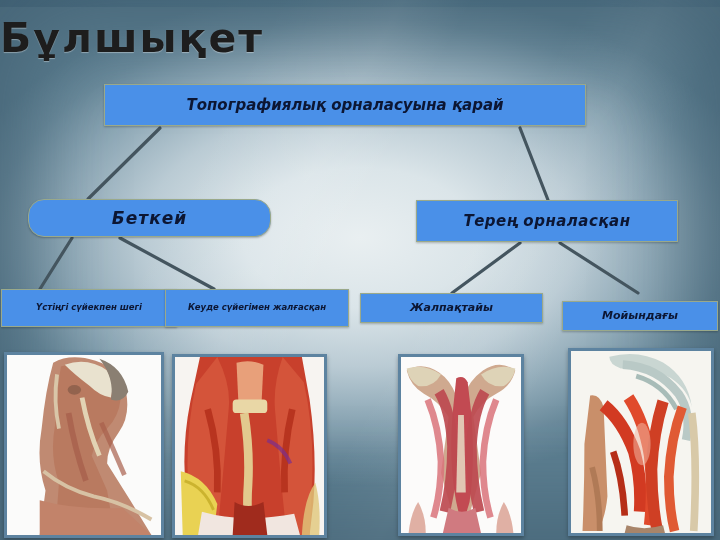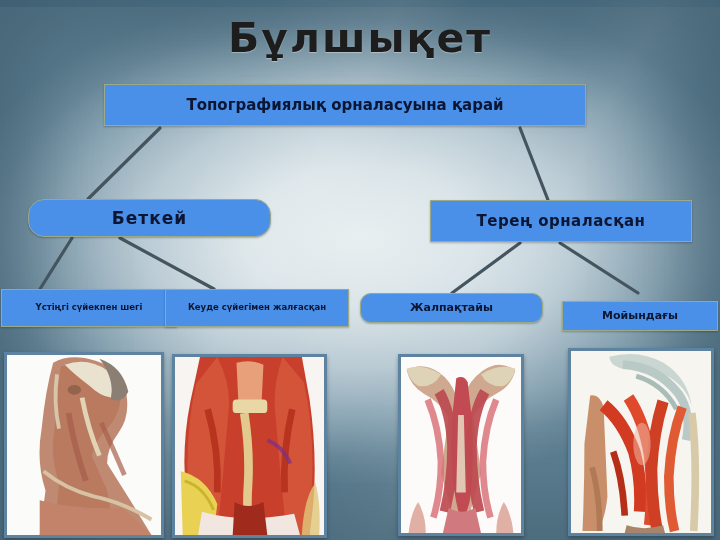--- a/index.html
+++ b/index.html
@@ -16,44 +16,45 @@
   }
   
   .sheen{position:absolute;inset:0;pointer-events:none;
     background:linear-gradient(118deg, rgba(255,255,255,0) 28%, rgba(255,255,255,.10) 40%, rgba(255,255,255,0) 47%,
                rgba(255,255,255,0) 58%, rgba(255,255,255,.07) 66%, rgba(255,255,255,0) 74%);}
   .vig{position:absolute;inset:0;pointer-events:none;
     box-shadow:inset 0 0 90px 26px rgba(52,82,100,.55);}
   .topband{position:absolute;left:0;top:0;width:720px;height:7px;background:linear-gradient(90deg,#3f6278,#51788c 40%,#476c82);opacity:.55;}
 
   #title{
-    position:absolute;left:0;top:14px;width:720px;text-align:center;
+    position:absolute;left:0;top:14px;width:720px;text-align:left;
     font-size:41px;font-weight:bold;color:#1d1d1d;letter-spacing:2px;
     font-family:"DejaVu Sans", sans-serif;
     text-shadow:0 1px 1px rgba(255,255,255,.35);
   }
 
   svg.links{position:absolute;left:0;top:0;width:720px;height:540px;}
 
   .node{
     position:absolute;background:#4a90e8;
     border:1px solid #9aa98a;
     box-shadow:0 1px 2px rgba(0,0,0,.25);
     color:#0c1633;font-weight:bold;text-align:center;
     display:flex;align-items:center;justify-content:center;
     font-family:"DejaVu Sans", sans-serif;
     line-height:1.08;
     box-sizing:border-box;
+    font-style:italic;
   }
   #n-root{left:104px;top:84px;width:482px;height:42px;font-size:15px;padding:0 10px;}
   #n-l1{left:28px;top:199px;width:243px;height:38px;font-size:17px;letter-spacing:1px;border-radius:16px;}
-  #n-l2{left:416px;top:200px;width:262px;height:42px;font-size:15px;letter-spacing:.5px;padding:0 6px;margin-left:14px;}
+  #n-l2{left:416px;top:200px;width:262px;height:42px;font-size:15px;letter-spacing:.5px;padding:0 6px;}
   #n-c1{left:1px;top:289px;width:176px;height:38px;font-size:8.5px;padding:0 4px;}
   #n-c2{left:165px;top:289px;width:184px;height:38px;font-size:8.5px;padding:0 4px;}
-  #n-c3{left:360px;top:293px;width:183px;height:30px;font-size:11px;border-radius:11px;}
+  #n-c3{left:360px;top:293px;width:183px;height:30px;font-size:11px;}
   #n-c4{left:562px;top:301px;width:156px;height:30px;font-size:11px;}
 
   .photo{
     position:absolute;background:#fdfdfd;
     border:3px solid #5d83a0;box-sizing:border-box;overflow:hidden;
     box-shadow:0 2px 4px rgba(0,0,0,.3);
   }
   #p1{left:4px;top:352px;width:160px;height:186px;}
   #p2{left:172px;top:354px;width:155px;height:184px;}
   #p3{left:398px;top:354px;width:126px;height:182px;}

